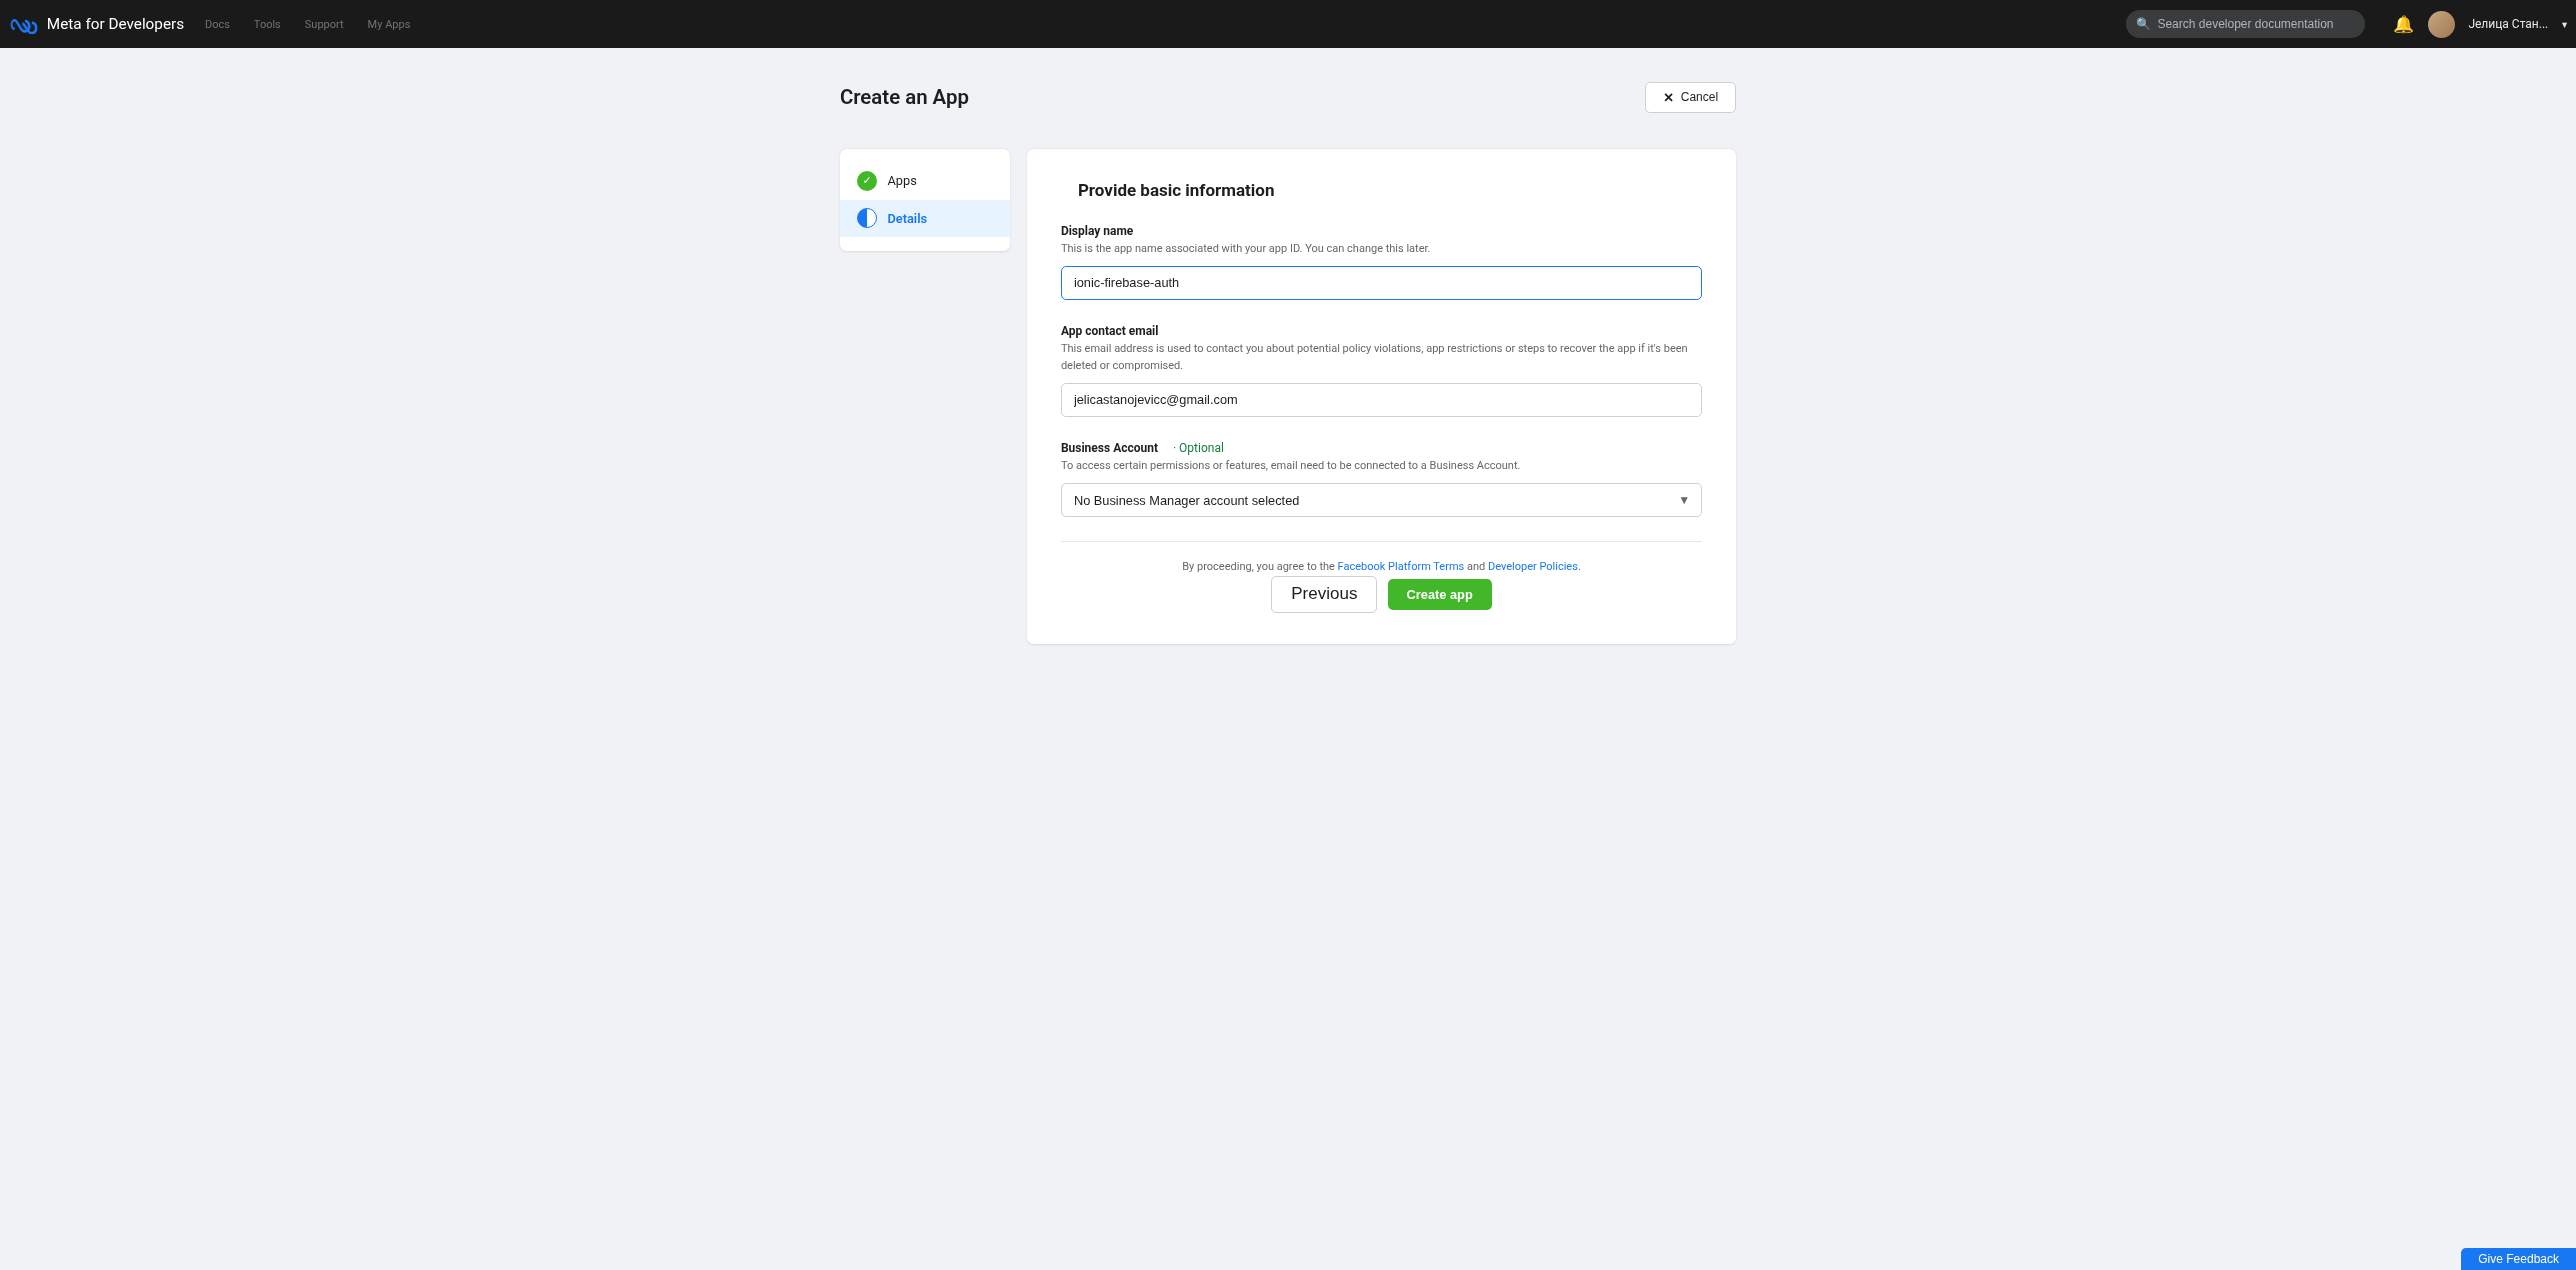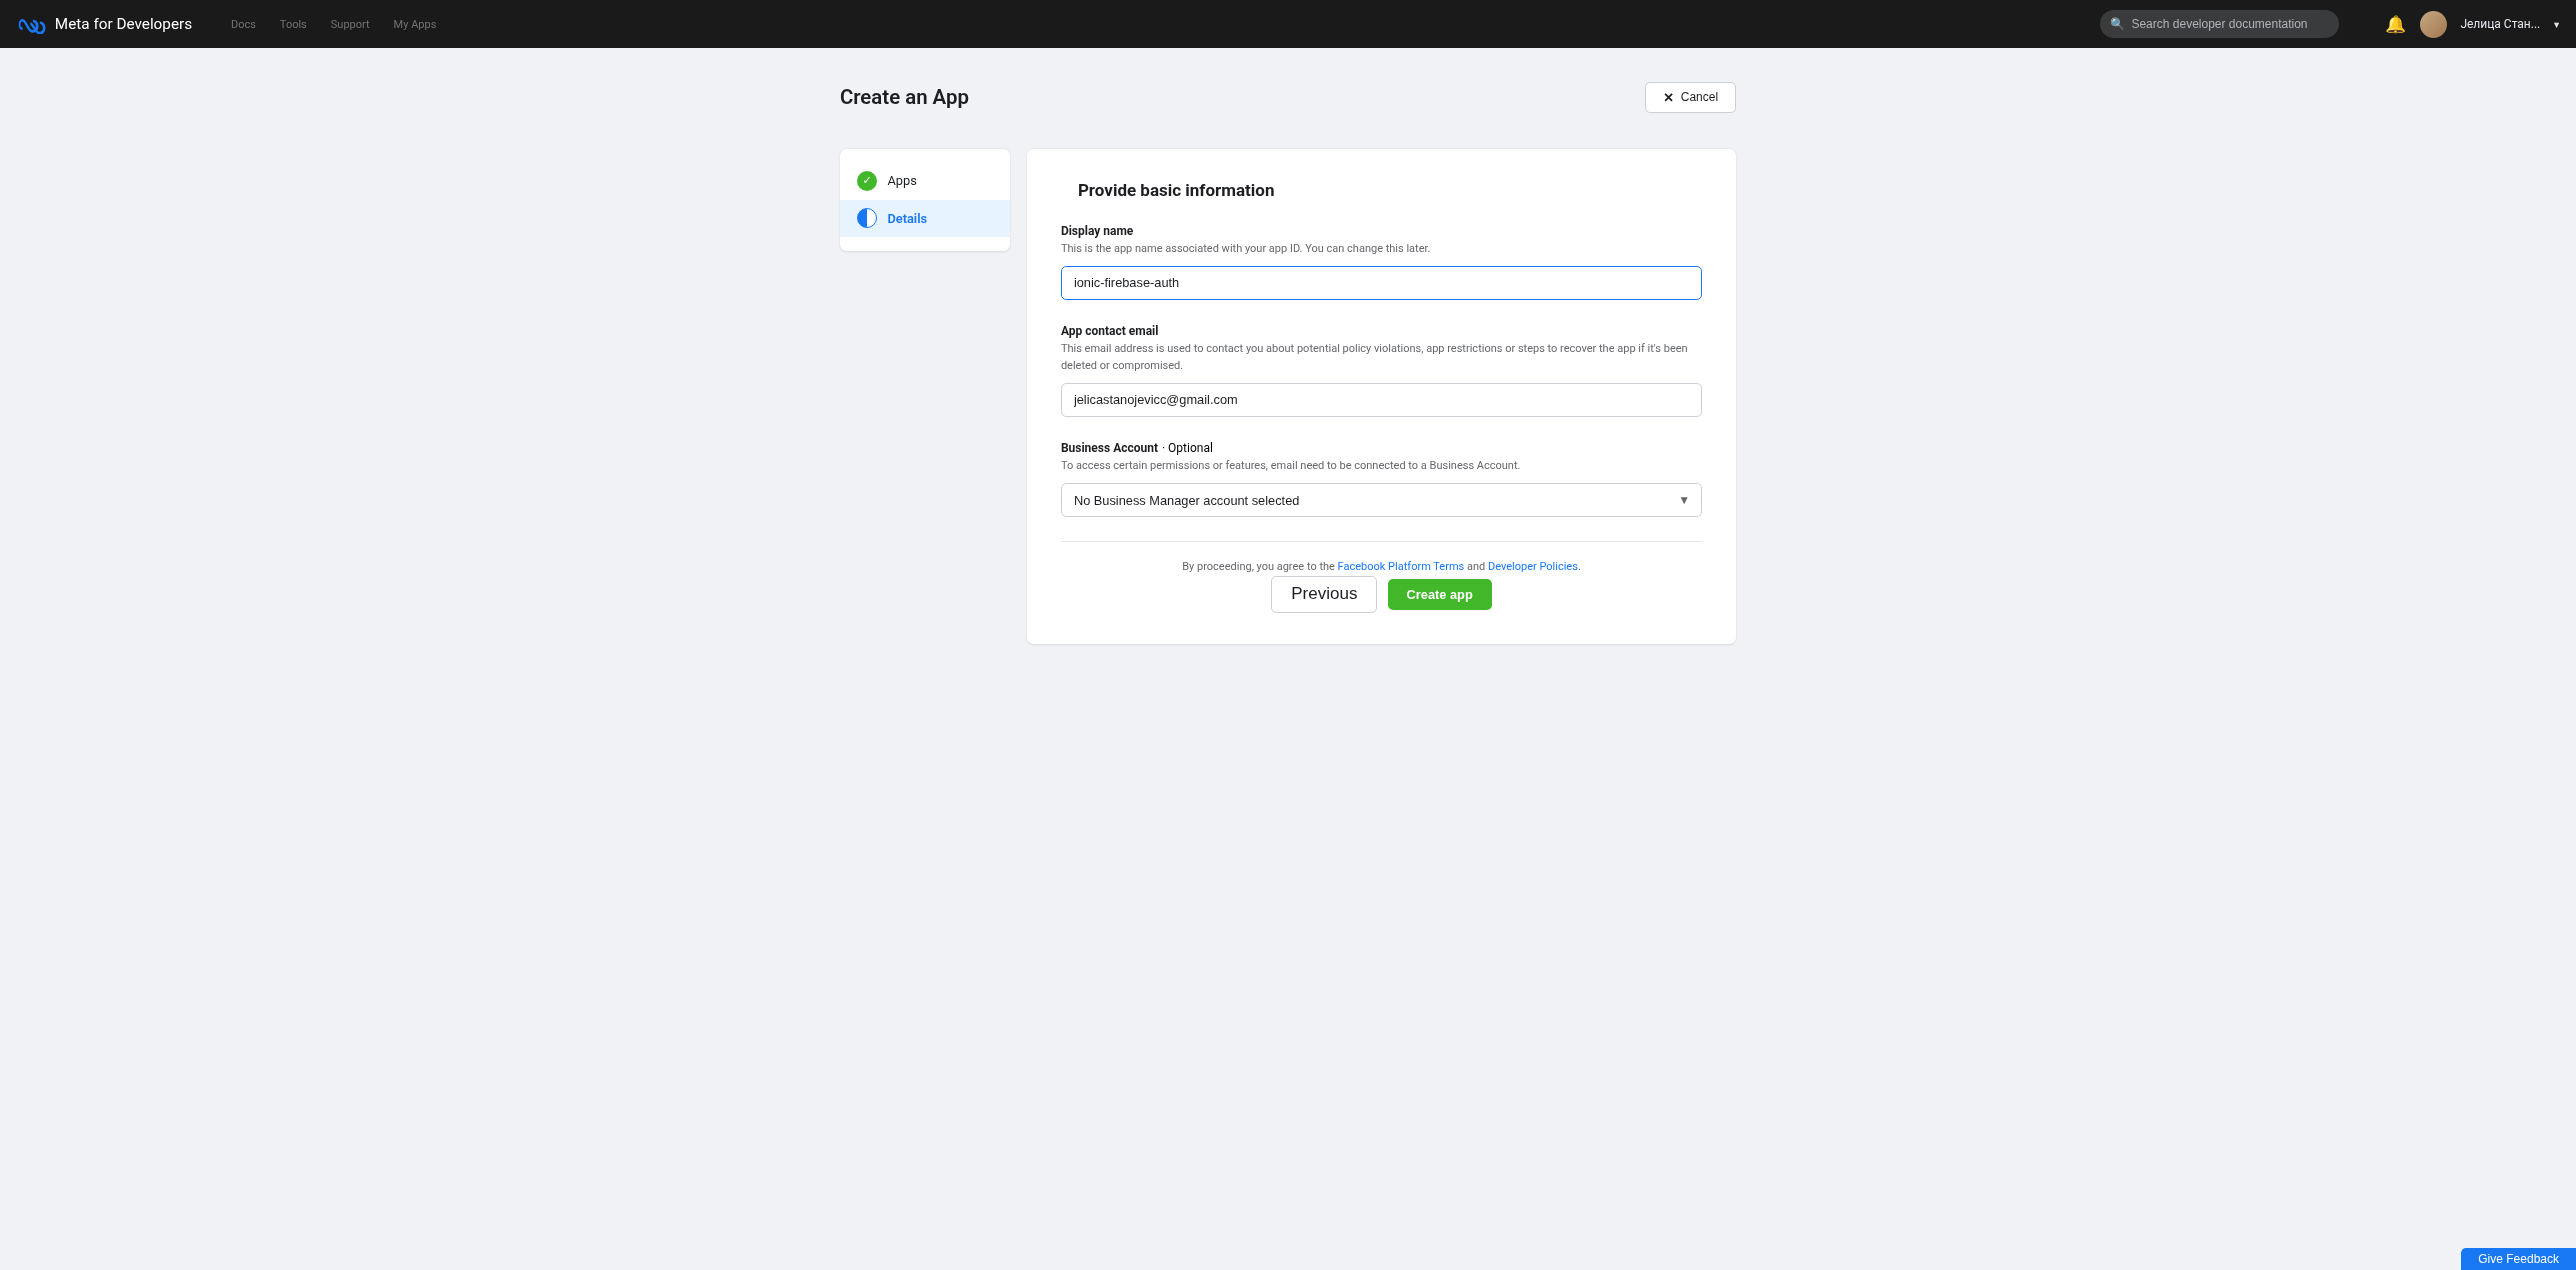--- a/index.html
+++ b/index.html
@@ -15,22 +15,22 @@
       font-size: 12px;
       color: #1c1e21;
     }
 
     
     .navbar {
       background: #1a1a1a;
       height: 48px;
       display: flex;
       align-items: center;
-      padding: 0 17px;
-      gap: 32px;
+      padding: 0 9px;
+      gap: 14px;
       position: sticky;
       top: 0;
       z-index: 100;
     }
 
     .navbar-logo {
       display: flex;
       align-items: center;
       gap: 6.8px;
       color: #fff;
@@ -288,22 +288,22 @@
       top: 50%;
       transform: translateY(-50%);
       pointer-events: none;
       color: #65676b;
       font-size: 12px;
     }
 
     .optional-label {
       font-size: 12px;
       font-weight: 400;
-      color: #000000;
-      margin-left: 4px;
+      color: #15803d;
+      margin-left: 15px;
     }
 
     
     .form-footer {
       display: flex;
       align-items: center;
       justify-content: space-between;
       margin-top: 13.6px;
       padding-top: 17px;
       border-top: 0.9px solid #e4e6eb;

